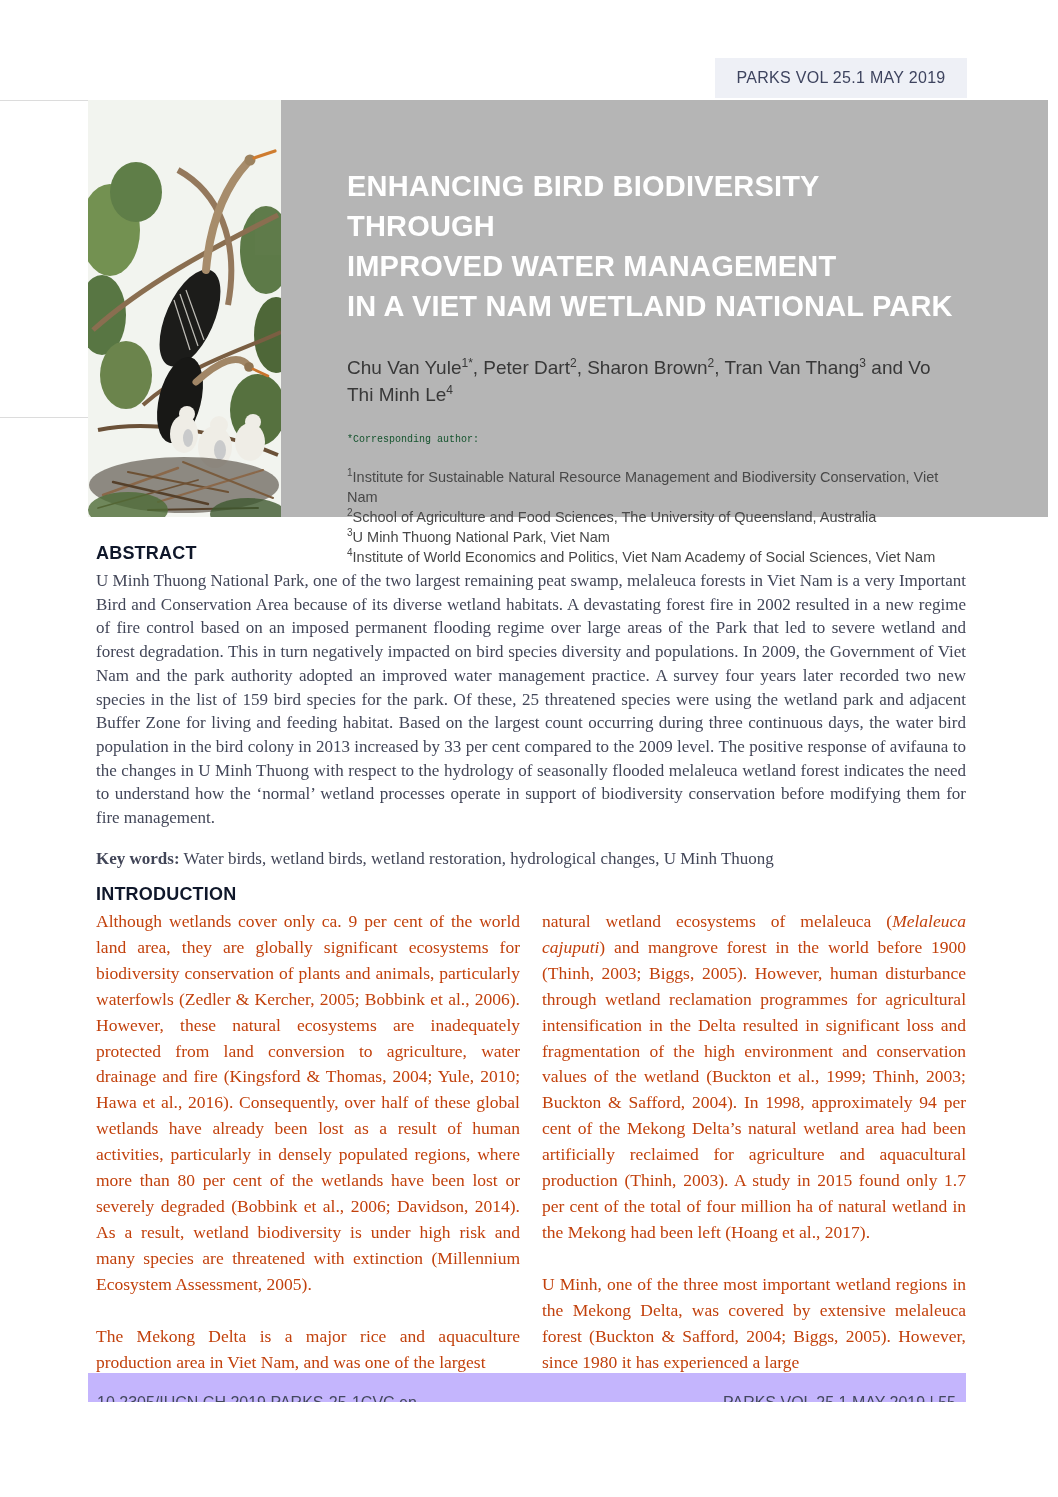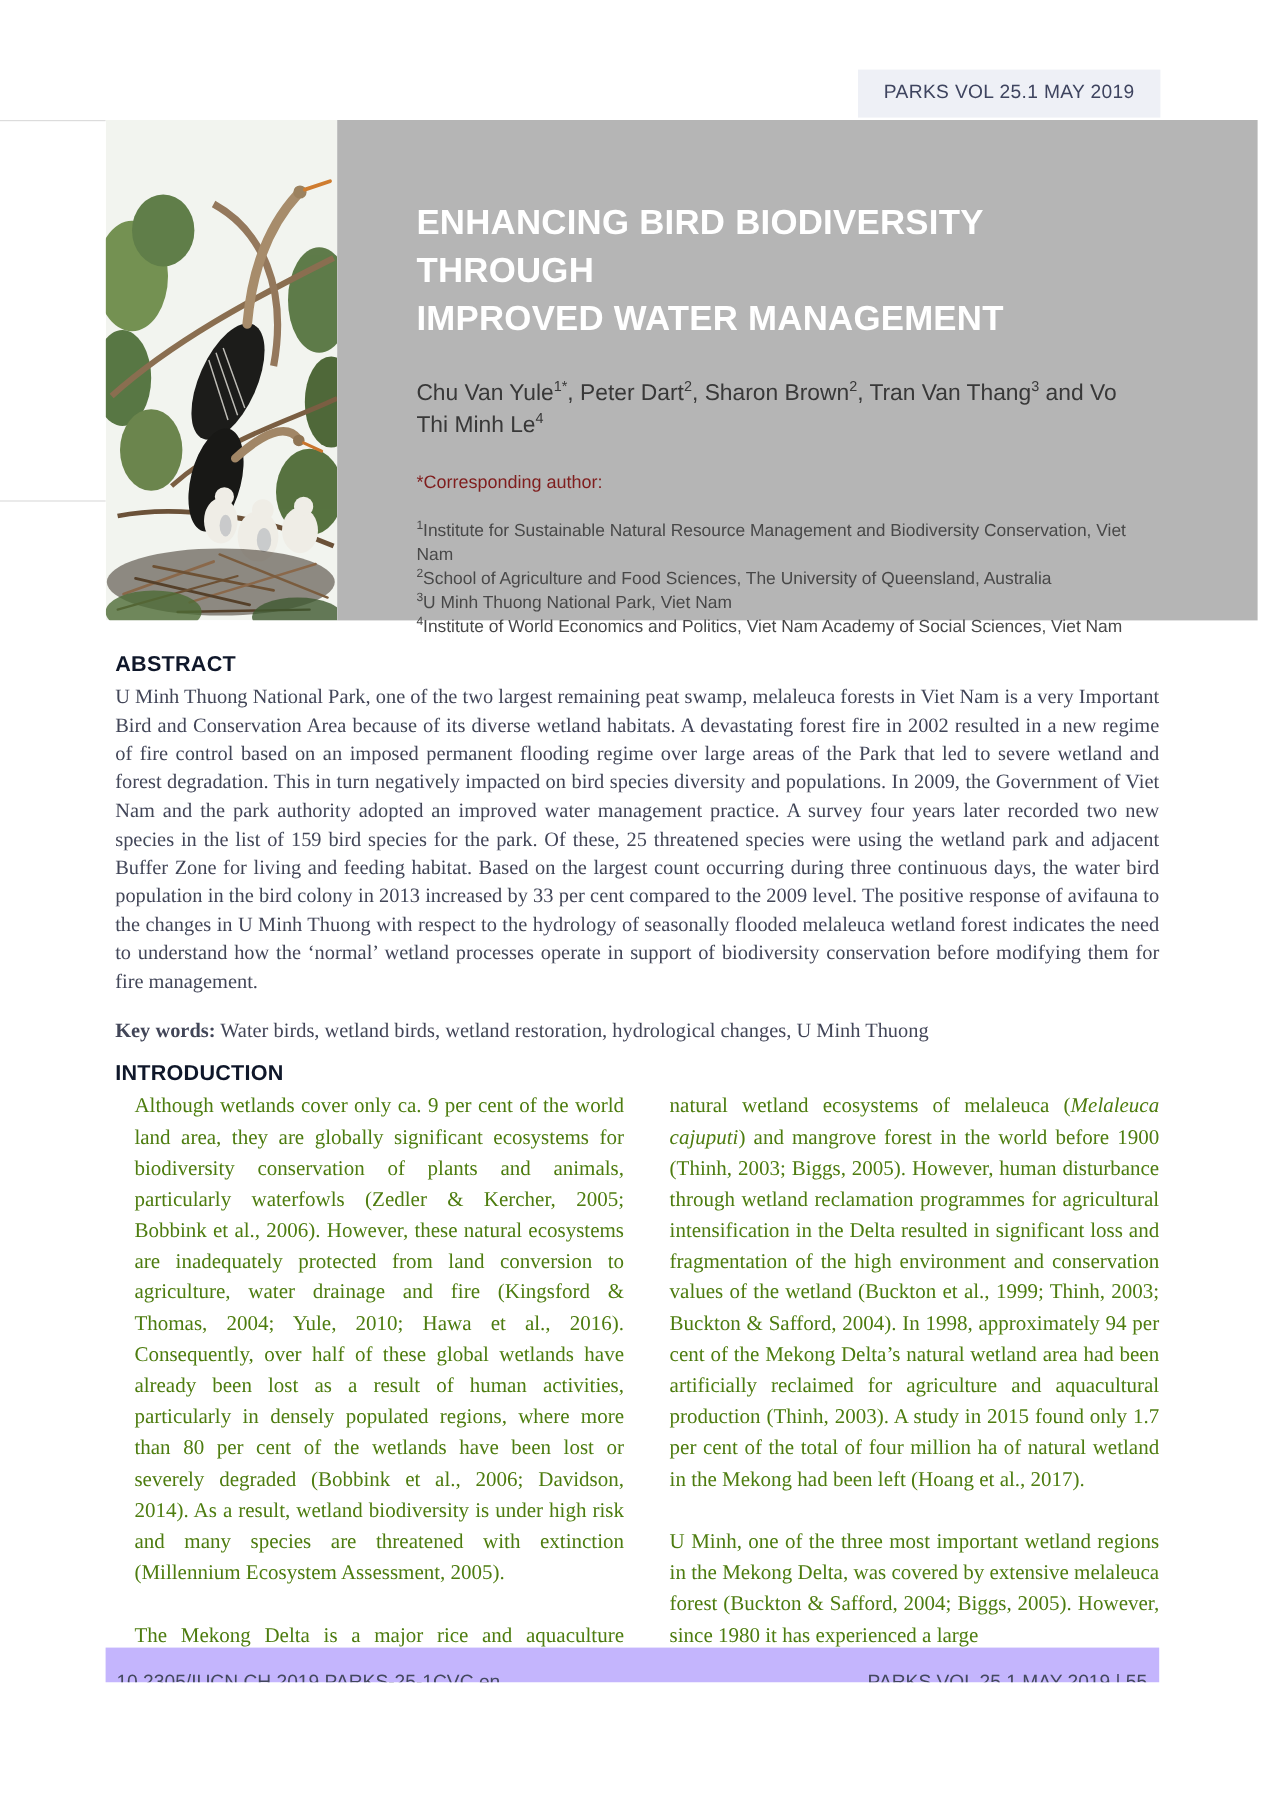--- a/index.html
+++ b/index.html
@@ -20,38 +20,38 @@
   .photo{position:absolute;left:88px;top:100px;width:193px;height:417px;overflow:hidden;}
   .photo svg{display:block;width:100%;height:100%;}
 
   
   .header-block{position:absolute;left:281px;top:100px;width:767px;height:417px;
                 background:#b5b5b5;box-sizing:border-box;padding:66px 88px 0 66px;}
   .title{margin:0;color:#ffffff;font-size:29px;font-weight:700;line-height:40px;letter-spacing:.2px;}
   .title span{display:block;}
   .authors{margin:28px 0 0 0;color:#383838;font-size:19px;line-height:27px;font-weight:400;}
   .authors sup{font-size:12px;line-height:0;}
-  .corresponding{margin:26px 0 0 0;color:#7f1d1d;font-size:15px;}
+  .corresponding{margin:26px 0 0 0;color:#14532d;font-size:10px;font-family:Liberation Mono, monospace;}
   .affiliations{margin:22px 0 0 0;color:#484848;font-size:14.5px;line-height:20px;}
   .affiliations sup{font-size:10px;line-height:0;}
 
   
   .abstract{position:absolute;left:96px;top:543px;width:870px;}
   .section-heading{margin:0;color:#0f172a;font-size:18px;font-weight:700;letter-spacing:.2px;}
   .abstract-text{margin:5px 0 0 0;font-family:"Liberation Serif",serif;color:#424658;
                  font-size:17px;line-height:23.7px;text-align:justify;}
   .keywords{margin:17px 0 0 0;font-family:"Liberation Serif",serif;color:#424658;
             font-size:17px;line-height:23.7px;}
   .keywords b{font-weight:700;}
 
   
   .intro{position:absolute;left:96px;top:884px;width:870px;}
   .cols{display:flex;gap:22px;margin-top:4px;}
   .col{width:424px;}
-  .col p{margin:0 0 26px 16px;font-family:"Liberation Serif",serif;color:#4d7c0f;
+  .col p{margin:0 0 26px 0;font-family:"Liberation Serif",serif;color:#c2410c;
          font-size:17.5px;line-height:25.9px;text-align:justify;}
   .col p:last-child{margin-bottom:0;}
   .col i{font-style:italic;}
 
   
   .footer{position:absolute;left:88px;top:1373px;width:878px;height:59px;background:#c4b5fd;
           display:flex;align-items:center;justify-content:space-between;box-sizing:border-box;
           padding:0 10px 0 9px;color:#43485e;font-size:16px;}
 </style>
 </head>
@@ -123,20 +123,21 @@
       </g>
       <ellipse cx="40" cy="410" rx="40" ry="18" fill="#4e6b36" opacity="0.8"></ellipse>
       <ellipse cx="160" cy="414" rx="38" ry="16" fill="#3f5930" opacity="0.8"></ellipse>
     </svg>
   </div>
 
   <div class="header-block">
     <h1 class="title">
       <span>ENHANCING BIRD BIODIVERSITY THROUGH</span>
       <span>IMPROVED WATER MANAGEMENT</span>
+      <span>IN A VIET NAM WETLAND NATIONAL PARK</span>
     </h1>
     <p class="authors"><span>Chu Van Yule</span><sup>1*</sup><span>, Peter Dart</span><sup>2</sup><span>, Sharon Brown</span><sup>2</sup><span>, Tran Van Thang</span><sup>3</sup><span> and Vo Thi Minh Le</span><sup>4</sup></p>
     <p class="corresponding">*Corresponding author:</p>
     <div class="affiliations">
       <div><sup>1</sup><span>Institute for Sustainable Natural Resource Management and Biodiversity Conservation, Viet Nam</span></div>
       <div><sup>2</sup><span>School of Agriculture and Food Sciences, The University of Queensland, Australia</span></div>
       <div><sup>3</sup><span>U Minh Thuong National Park, Viet Nam</span></div>
       <div><sup>4</sup><span>Institute of World Economics and Politics, Viet Nam Academy of Social Sciences, Viet Nam</span></div>
     </div>
   </div>

